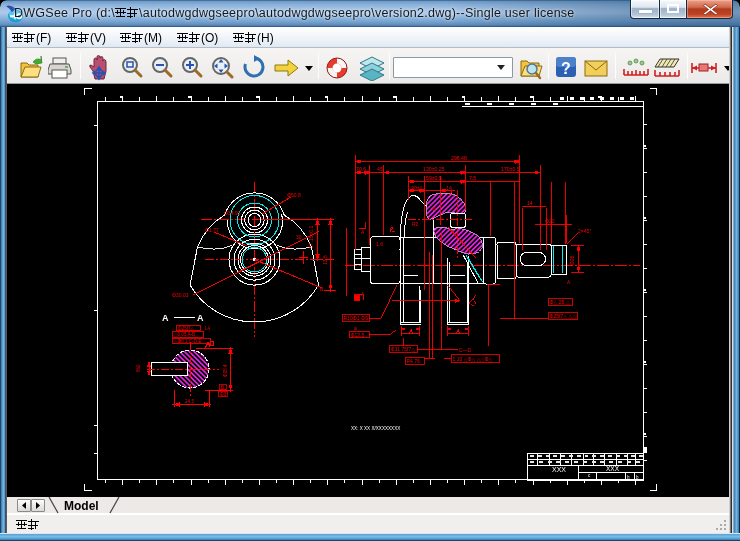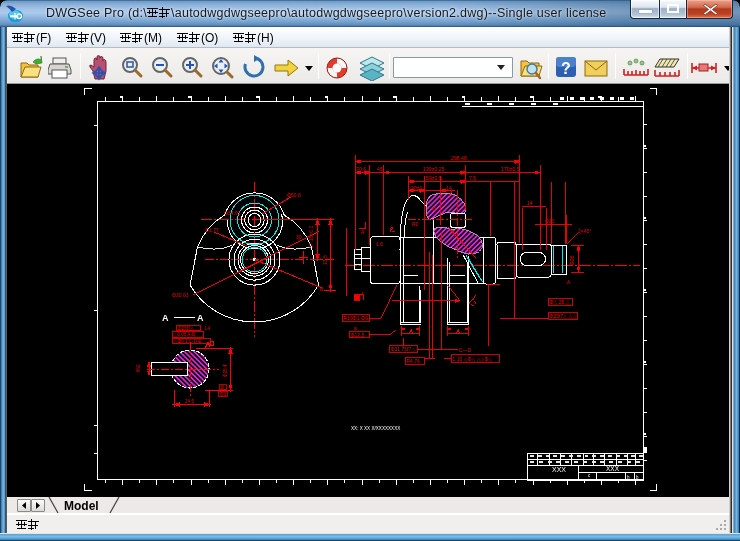--- a/index.html
+++ b/index.html
@@ -5,21 +5,21 @@
   * { margin:0; padding:0; box-sizing:border-box; }
   html,body { width:740px; height:541px; overflow:hidden; background:#000; }
   body { font-family:"Liberation Sans", sans-serif; position:relative; }
   .abs { position:absolute; }
   
   #win { position:absolute; left:0; top:0; width:740px; height:541px;
          border-radius:7px 7px 0 0; overflow:hidden; background:#000; }
   #titlebar { position:absolute; left:0; top:0; width:740px; height:27px;
      background:linear-gradient(90deg, rgba(40,80,120,0) 60%, rgba(30,70,110,0.35) 85%, rgba(30,70,110,0.4) 100%), linear-gradient(#30567e 0%, #6f9cc8 5%, #8db3da 18%, #a3c3e6 34%, #adcaea 48%, #97bbe0 60%, #7aa6d2 78%, #5d8cbc 93%, #2d5078 100%);
      border-radius:7px 7px 0 0; }
-  #titlebar .ttext { position:absolute; left:46px; top:6px; font-size:12.5px; color:#14181e; white-space:nowrap; letter-spacing:0.25px; text-shadow:0 0 3px rgba(255,255,255,0.9);}
+  #titlebar .ttext { position:absolute; left:14px; top:6px; font-size:12.5px; color:#14181e; white-space:nowrap; letter-spacing:0.25px; text-shadow:0 0 3px rgba(255,255,255,0.9);}
   
   #capbtns { position:absolute; left:630px; top:0; width:103px; height:19px; }
   .cb { position:absolute; top:0; height:19px; border:1px solid #12293f; border-top:none;
         background:linear-gradient(#f8fafc 0%, #dde6ef 40%, #9db0c6 48%, #b4c5d6 82%, #d8e4f0 100%);
         box-shadow:inset 0 0 0 1px rgba(255,255,255,0.55); }
   #cb-min { left:0; width:30px; border-radius:0 0 0 4px; }
   #cb-max { left:29px; width:28px; }
   #cb-close { left:56px; width:47px; border-radius:0 0 4px 0;
         background:linear-gradient(#eda28c 0%, #cf6a4d 40%, #b13a1c 50%, #bc4224 78%, #dc7450 100%) !important;
         box-shadow:inset 0 0 0 1px rgba(255,200,180,0.45) !important; }

